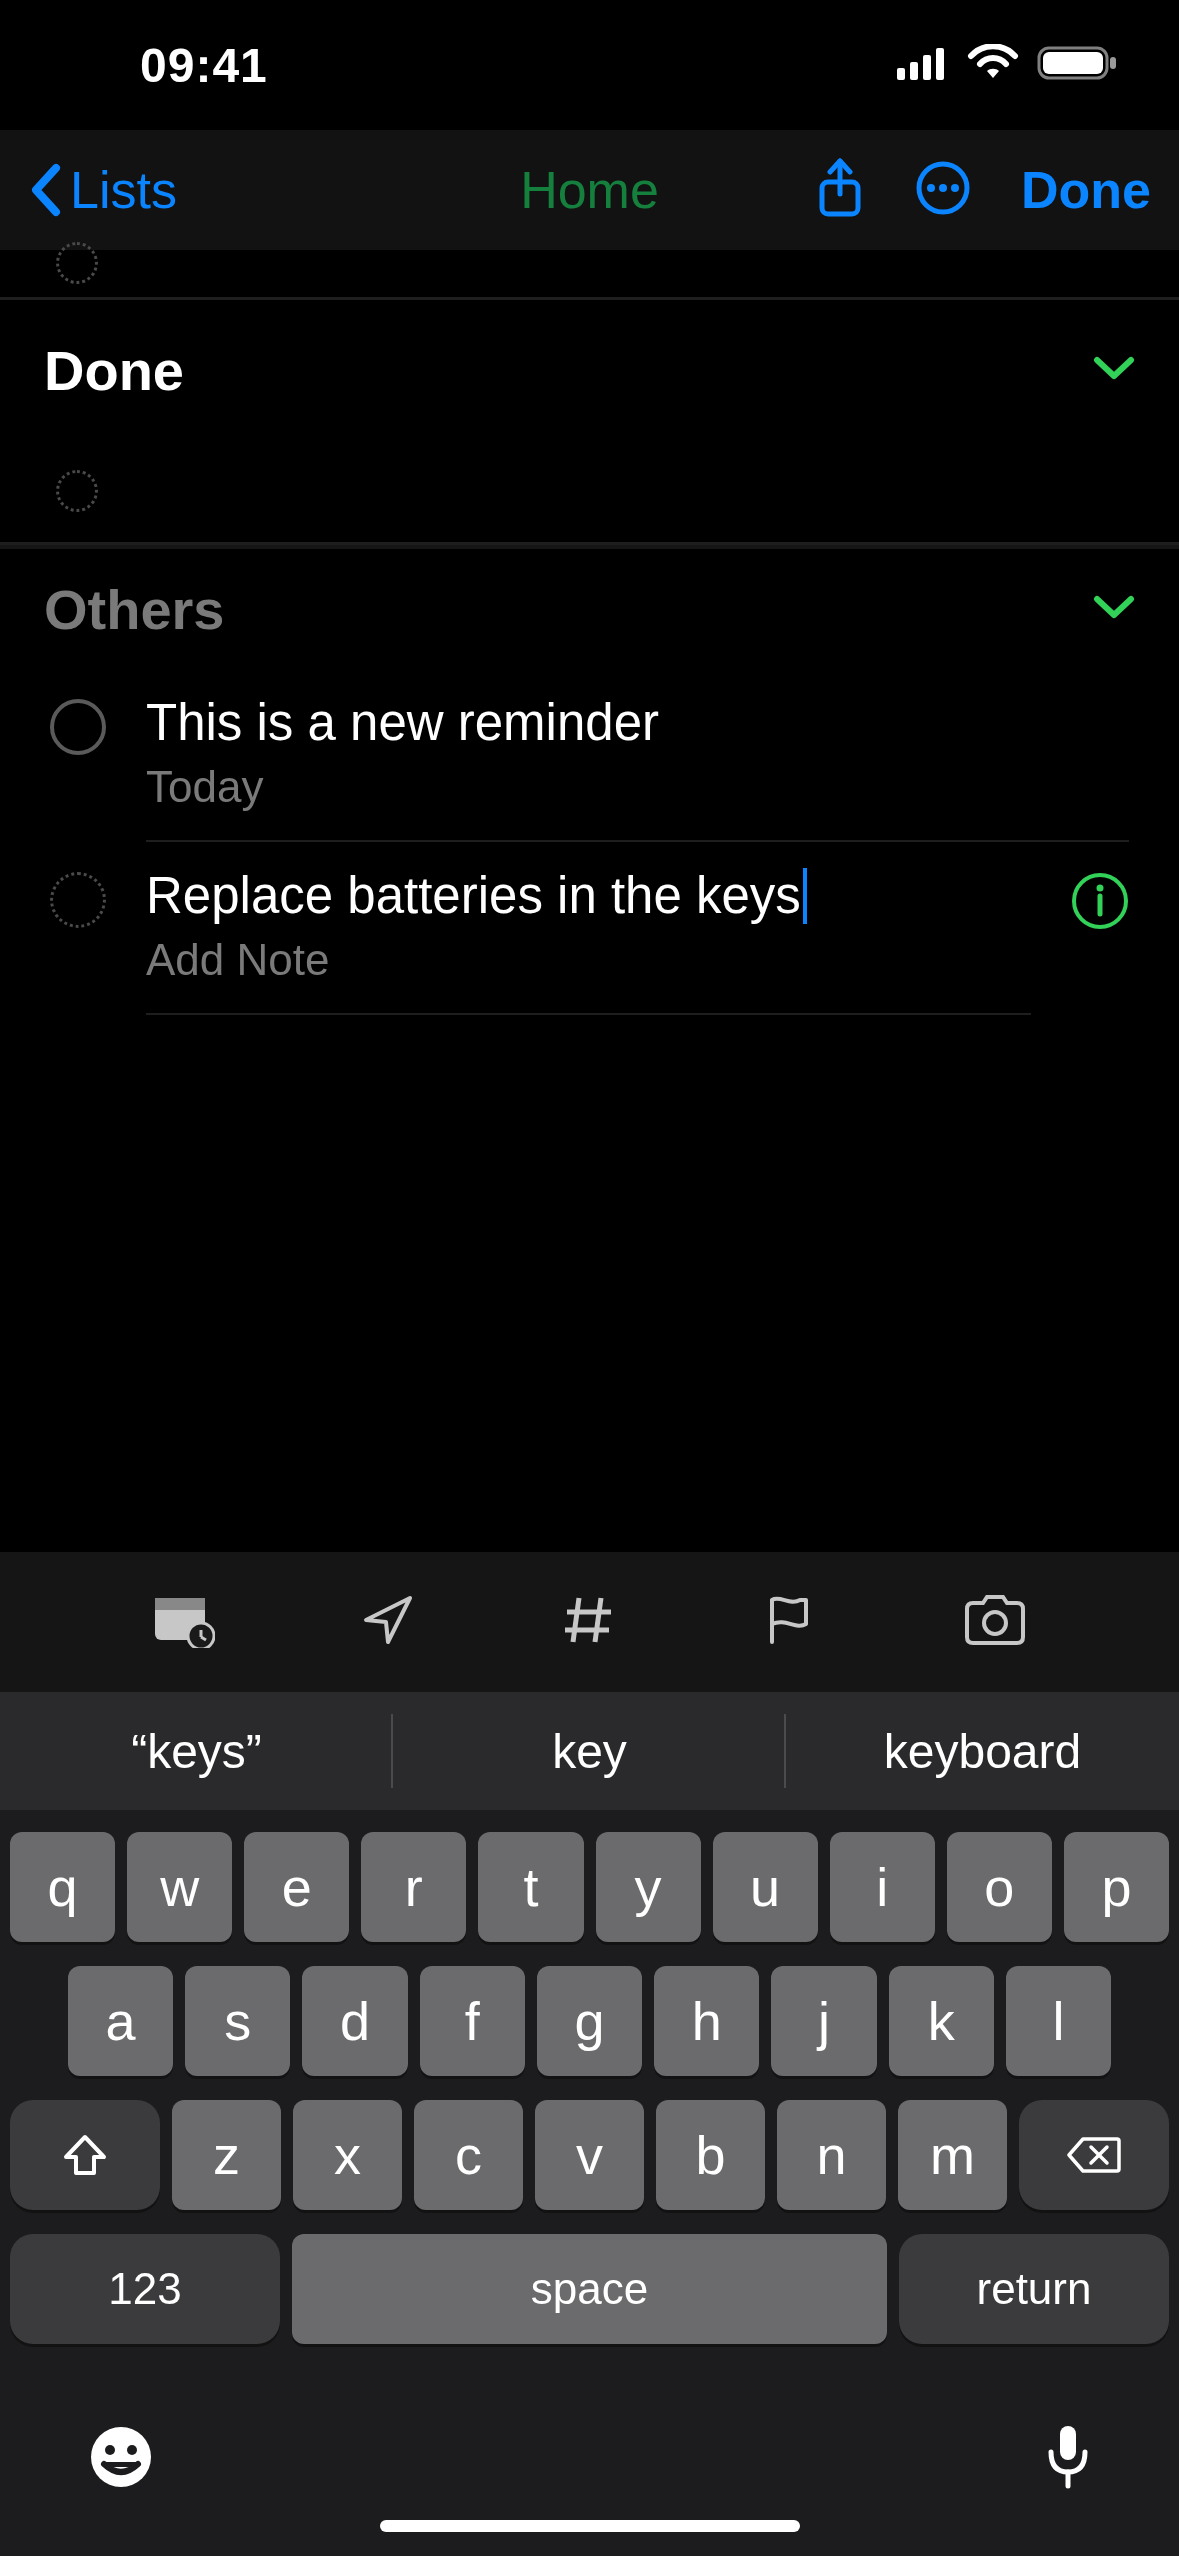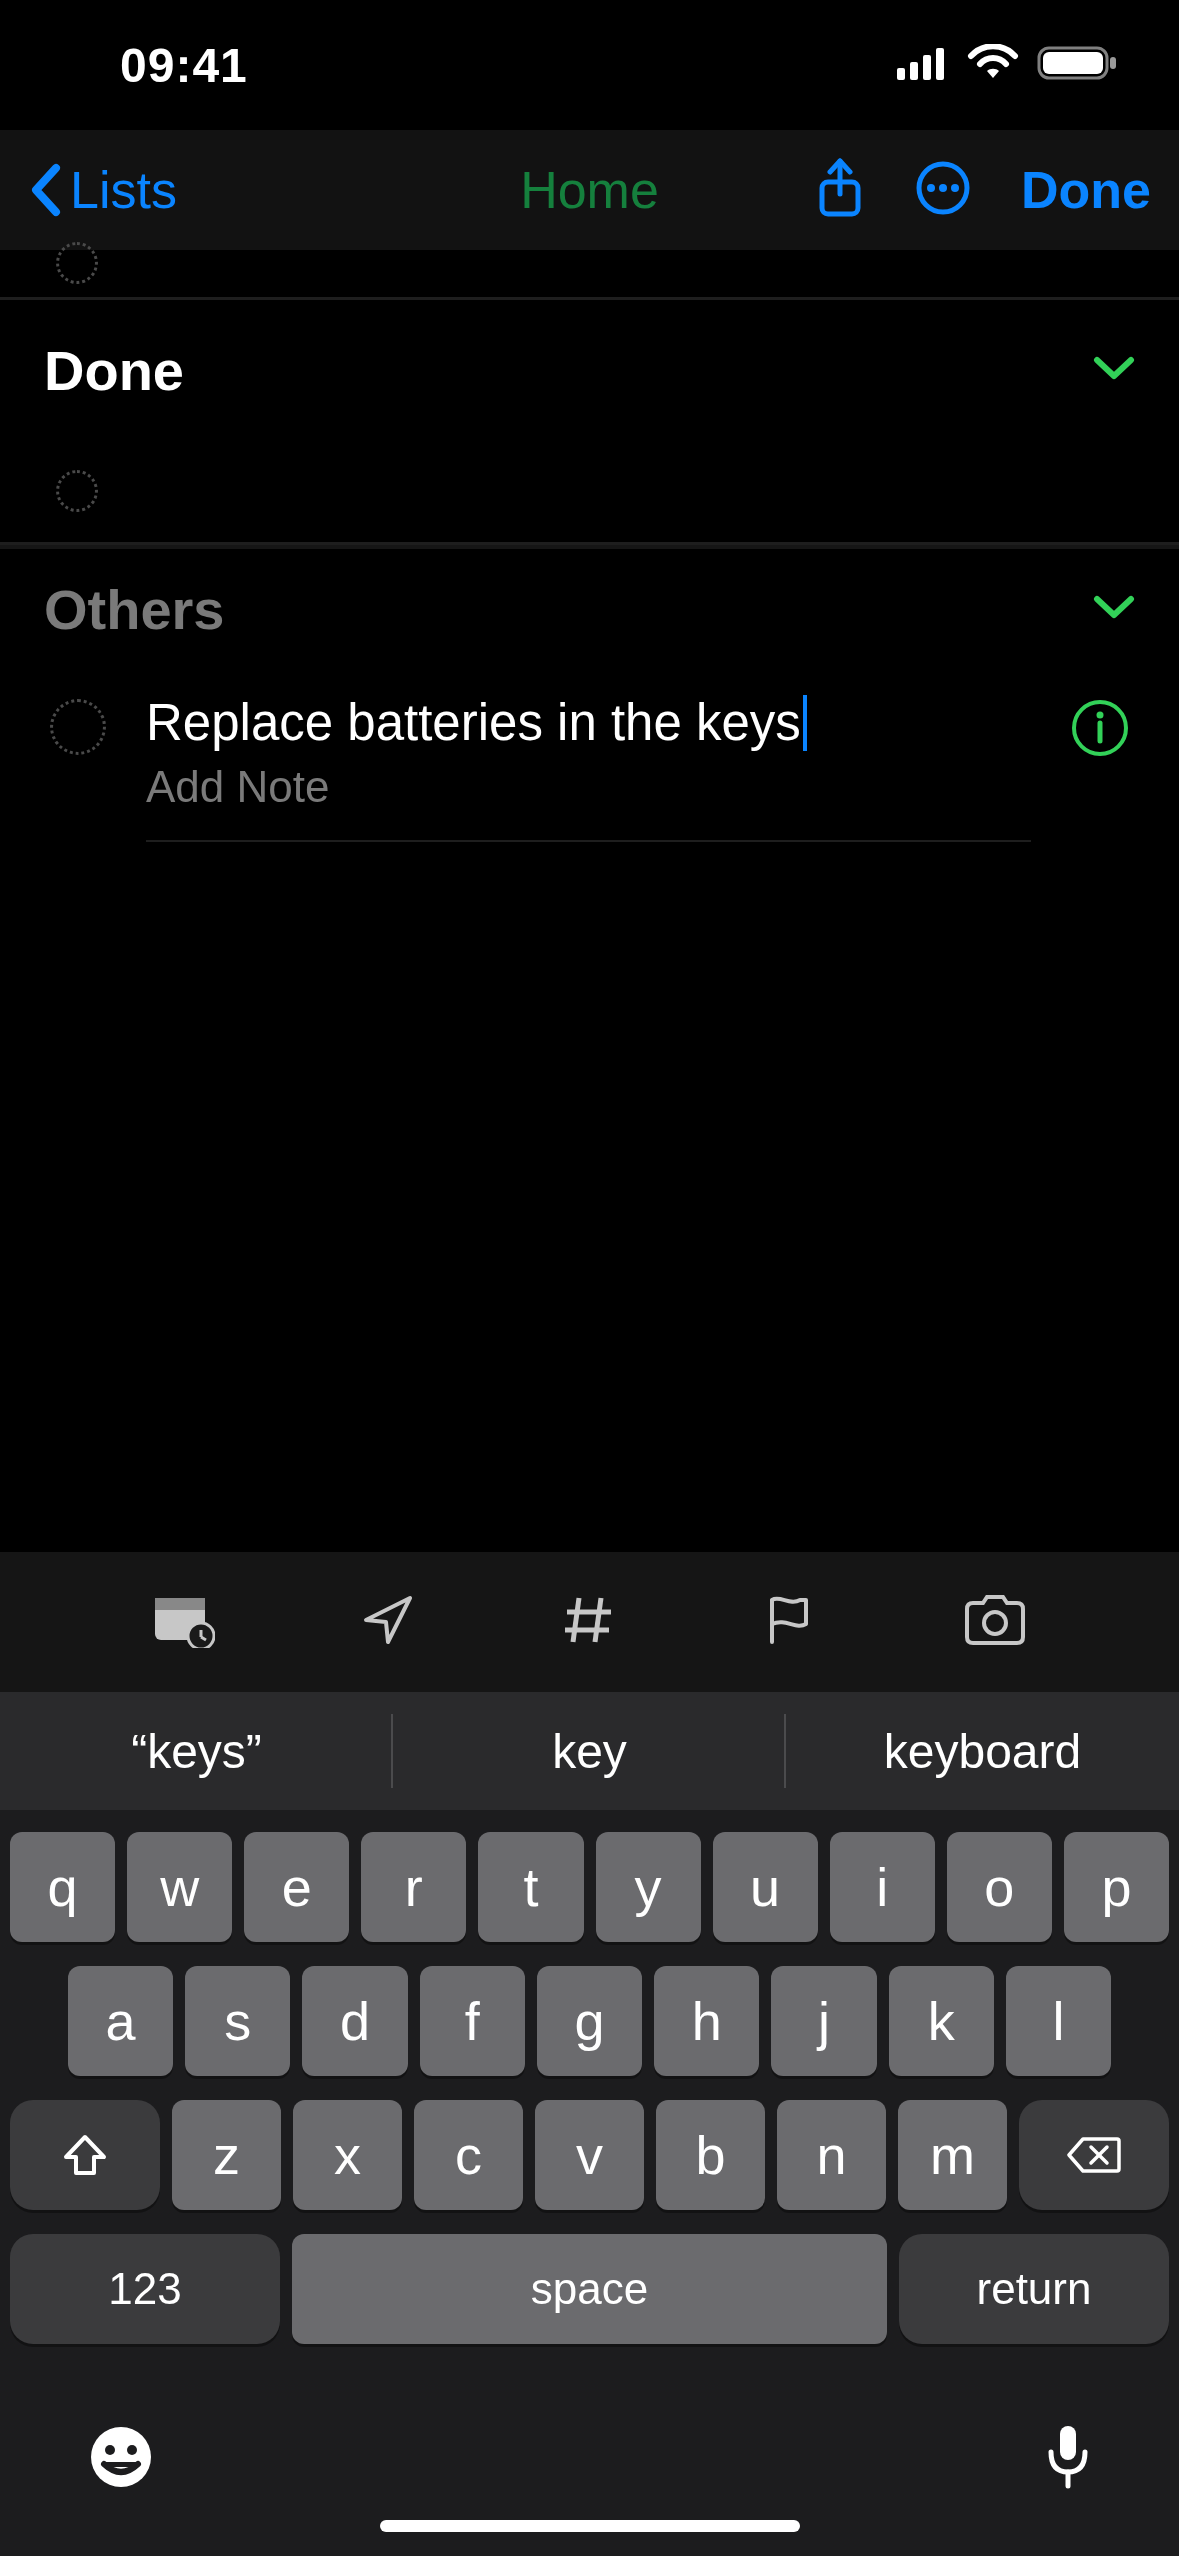--- a/index.html
+++ b/index.html
@@ -1,20 +1,20 @@
 <!DOCTYPE html>
 <html><head>
   <meta charset="utf-8">
   <style>
     * { margin: 0; padding: 0; box-sizing: border-box; font-family: -apple-system, 'SF Pro Text', 'Helvetica Neue', sans-serif; }
     html, body { width: 1179px; height: 2556px; background: #000; color: #fff; overflow: hidden; }
     .screen { width: 1179px; height: 2556px; position: relative; display: flex; flex-direction: column; }
 
     
-    .status-bar { height: 130px; display: flex; align-items: center; justify-content: space-between; padding: 0 50px 0 50px; }
+    .status-bar { height: 130px; display: flex; align-items: center; justify-content: space-between; padding: 0 50px 0 70px; }
     .status-time { font-size: 48px; font-weight: 600; letter-spacing: 1px; margin-left: 70px; }
     .status-icons { display: flex; align-items: center; gap: 18px; margin-right: 10px; }
 
     
     .nav-bar { height: 120px; display: flex; align-items: center; justify-content: space-between; padding: 12px 28px; background: #121212; }
     .nav-left { display: flex; align-items: center; gap: 0px; color: #0a84ff; }
     .nav-left-label { font-size: 52px; color: #0a84ff; margin-left: 6px; }
     .nav-title { font-size: 52px; font-weight: 400; color: #15803d; flex: 1; text-align: center; position: absolute; left: 50%; transform: translateX(-50%); }
     .nav-right { display: flex; align-items: center; gap: 50px; }
     .nav-done { font-size: 52px; font-weight: 600; color: #0a84ff; }
@@ -149,20 +149,27 @@
 
     <div class="section-header" style="height:120px;">
       <div class="section-title dim">Others</div>
       <span class="chevron-down">
         <svg width="42" height="28" viewBox="0 0 42 28">
             <polyline points="4,6 21,22 38,6" stroke="#32d158" stroke-width="6" fill="none" stroke-linecap="round" stroke-linejoin="round"></polyline>
           </svg>
       </span>
     </div>
 
+    <div class="reminder-row">
+      <div class="reminder-circle"></div>
+      <div class="reminder-body">
+        <div class="reminder-title">This is a new reminder</div>
+        <div class="reminder-subtitle">Today</div>
+      </div>
+    </div>
 
     <div class="reminder-row">
       <div class="reminder-circle dotted"></div>
       <div class="reminder-body">
         <div class="reminder-title">
           <span>Replace batteries in the keys</span>
             <span class="cursor"></span>
         </div>
         <div class="reminder-subtitle">Add Note</div>
       </div>

